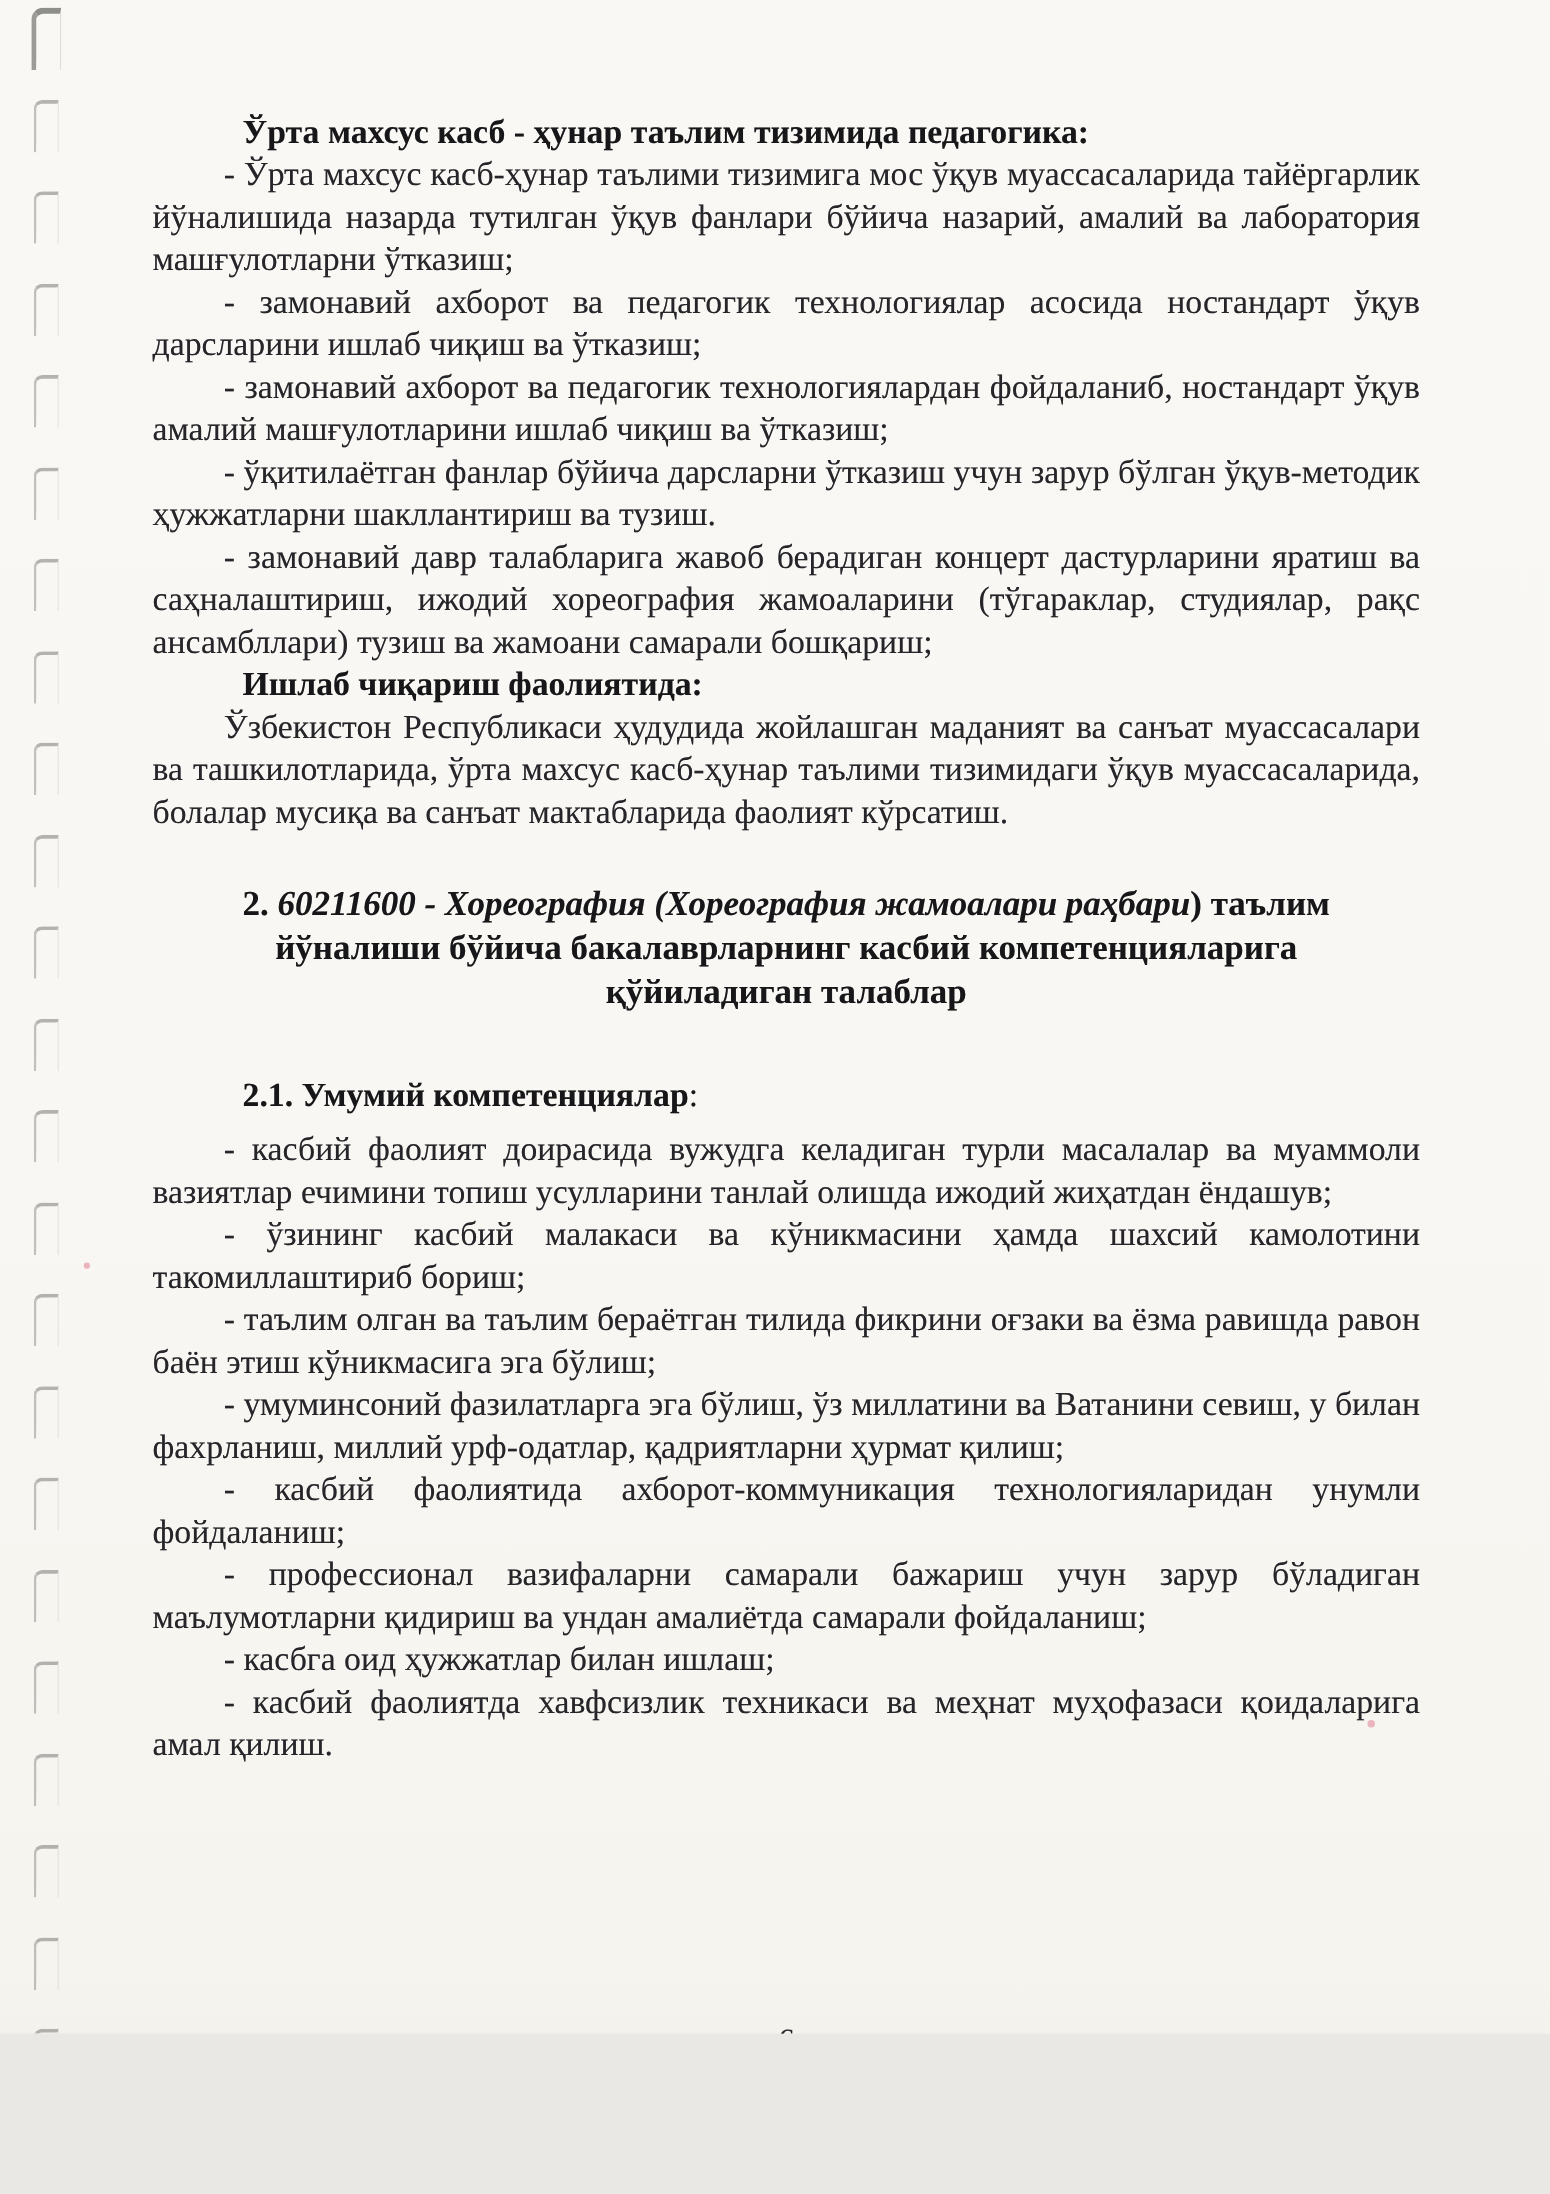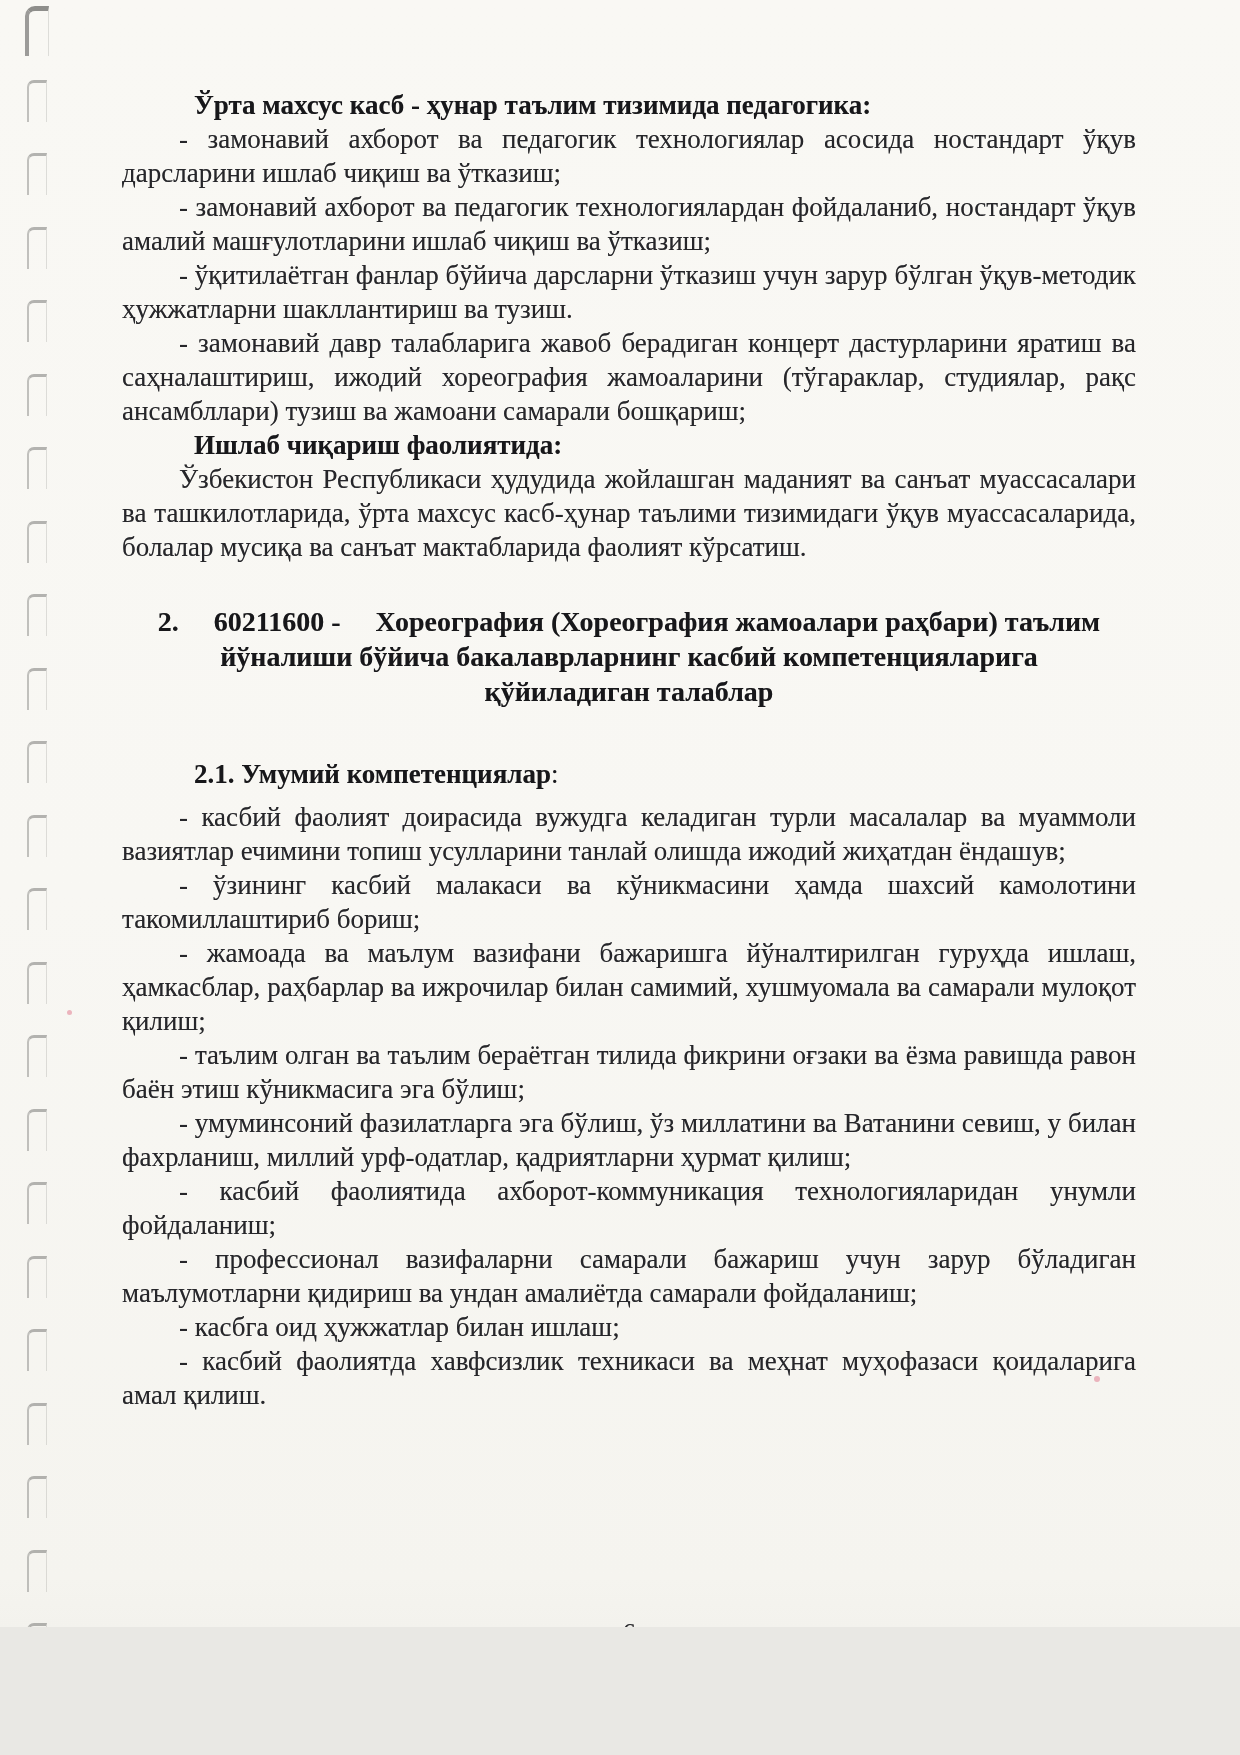--- a/index.html
+++ b/index.html
@@ -16,21 +16,21 @@
     font-size:27px;line-height:34px;
     text-shadow:0 0 .5px rgba(60,60,60,.45);
   }
   .para{margin:0;text-align:justify;text-indent:57px;}
   .h1{font-weight:700;text-align:left;text-indent:72px;color:#17171a;}
   .center-head{
     font-weight:700;text-align:center;text-indent:0;
     margin-top:40px;font-size:28px;line-height:35px;color:#17171a;
   }
   .sub-head{font-weight:700;text-align:left;text-indent:72px;margin-top:48px;margin-bottom:9px;color:#17171a;}
-  .r-bi{margin-left:28px;}
+  .r-bi{font-style:italic;}
   .r-plain{font-weight:400;}
   .page-number{
     position:absolute;top:1618px;left:122px;width:1014px;
     text-align:center;font-size:26px;color:#2a2a2e;
     text-shadow:0 0 .5px rgba(60,60,60,.4);
   }
   
   .binding-mark{
     position:absolute;left:27px;width:20px;height:42px;
     border-left:2px solid rgba(125,125,123,.45);
@@ -97,31 +97,31 @@
       <div class="binding-mark" style="top: 1402.5px;"></div>
       <div class="binding-mark" style="top: 1476px;"></div>
       <div class="binding-mark" style="top: 1549.5px;"></div>
       <div class="binding-mark" style="top: 1623px;"></div>
       <div class="binding-mark" style="top: 1696.5px;"></div>
     </div>
 
   <div class="content">
     <div>
         <p class="para h1"><span>Ўрта махсус касб - ҳунар таълим тизимида педагогика:</span></p>
+        <p class="para body"><span>- Ўрта махсус касб-ҳунар таълими  тизимига мос ўқув муассасаларида тайёргарлик йўналишида назарда тутилган ўқув фанлари бўйича назарий, амалий ва лаборатория машғулотларни ўтказиш;</span></p>
         <p class="para body"><span>- замонавий ахборот ва педагогик технологиялар асосида ностандарт ўқув дарсларини ишлаб чиқиш ва ўтказиш;</span></p>
         <p class="para body"><span>- замонавий ахборот ва педагогик технологиялардан фойдаланиб, ностандарт ўқув амалий машғулотларини ишлаб чиқиш ва ўтказиш;</span></p>
         <p class="para body"><span>- ўқитилаётган фанлар бўйича дарсларни ўтказиш учун зарур бўлган ўқув-методик ҳужжатларни шакллантириш ва тузиш.</span></p>
         <p class="para body"><span>- замонавий давр талабларига жавоб берадиган концерт дастурларини яратиш ва саҳналаштириш, ижодий хореография жамоаларини (тўгараклар, студиялар, рақс ансамбллари) тузиш ва жамоани самарали бошқариш;</span></p>
         <p class="para h1"><span>Ишлаб чиқариш фаолиятида:</span></p>
         <p class="para body"><span>Ўзбекистон Республикаси ҳудудида жойлашган маданият ва санъат муассасалари ва ташкилотларида, ўрта махсус касб-ҳунар таълими тизимидаги ўқув муассасаларида, болалар мусиқа ва санъат мактабларида фаолият кўрсатиш.</span></p>
         <p class="para center-head"><span class="r-b">2. </span><span class="r-bi">60211600 - </span><span class="r-bi">Хореография (Хореография жамоалари раҳбари</span><span class="r-b">) таълим</span><br><span class="r-b">йўналиши бўйича бакалаврларнинг касбий компетенцияларига</span><br><span class="r-b">қўйиладиган талаблар</span></p>
         <p class="para sub-head"><span class="r-b">2.1. Умумий компетенциялар</span><span class="r-plain">:</span></p>
         <p class="para body"><span>- касбий фаолият доирасида вужудга келадиган турли масалалар ва муаммоли вазиятлар ечимини топиш усулларини танлай олишда ижодий жиҳатдан ёндашув;</span></p>
         <p class="para body"><span>- ўзининг касбий малакаси ва кўникмасини ҳамда шахсий камолотини такомиллаштириб бориш;</span></p>
-        <p class="para body"><span>- жамоада ва маълум вазифани бажаришга йўналтирилган гуруҳда ишлаш, ҳамкасблар, раҳбарлар ва ижрочилар билан самимий, хушмуомала ва самарали мулоқот қилиш;</span></p>
         <p class="para body"><span>- таълим олган ва таълим бераётган тилида фикрини оғзаки ва ёзма равишда равон баён этиш кўникмасига эга бўлиш;</span></p>
         <p class="para body"><span>- умуминсоний фазилатларга эга бўлиш, ўз миллатини ва Ватанини севиш, у билан фахрланиш, миллий урф-одатлар, қадриятларни ҳурмат қилиш;</span></p>
         <p class="para body"><span>- касбий фаолиятида ахборот-коммуникация технологияларидан унумли фойдаланиш;</span></p>
         <p class="para body"><span>- профессионал вазифаларни самарали бажариш учун зарур бўладиган маълумотларни қидириш ва ундан амалиётда самарали фойдаланиш;</span></p>
         <p class="para body"><span>- касбга оид ҳужжатлар билан ишлаш;</span></p>
         <p class="para body"><span>- касбий фаолиятда хавфсизлик техникаси ва меҳнат муҳофазаси қоидаларига амал қилиш.</span></p>
       </div>
   </div>
 
   <div class="page-number">6</div>

